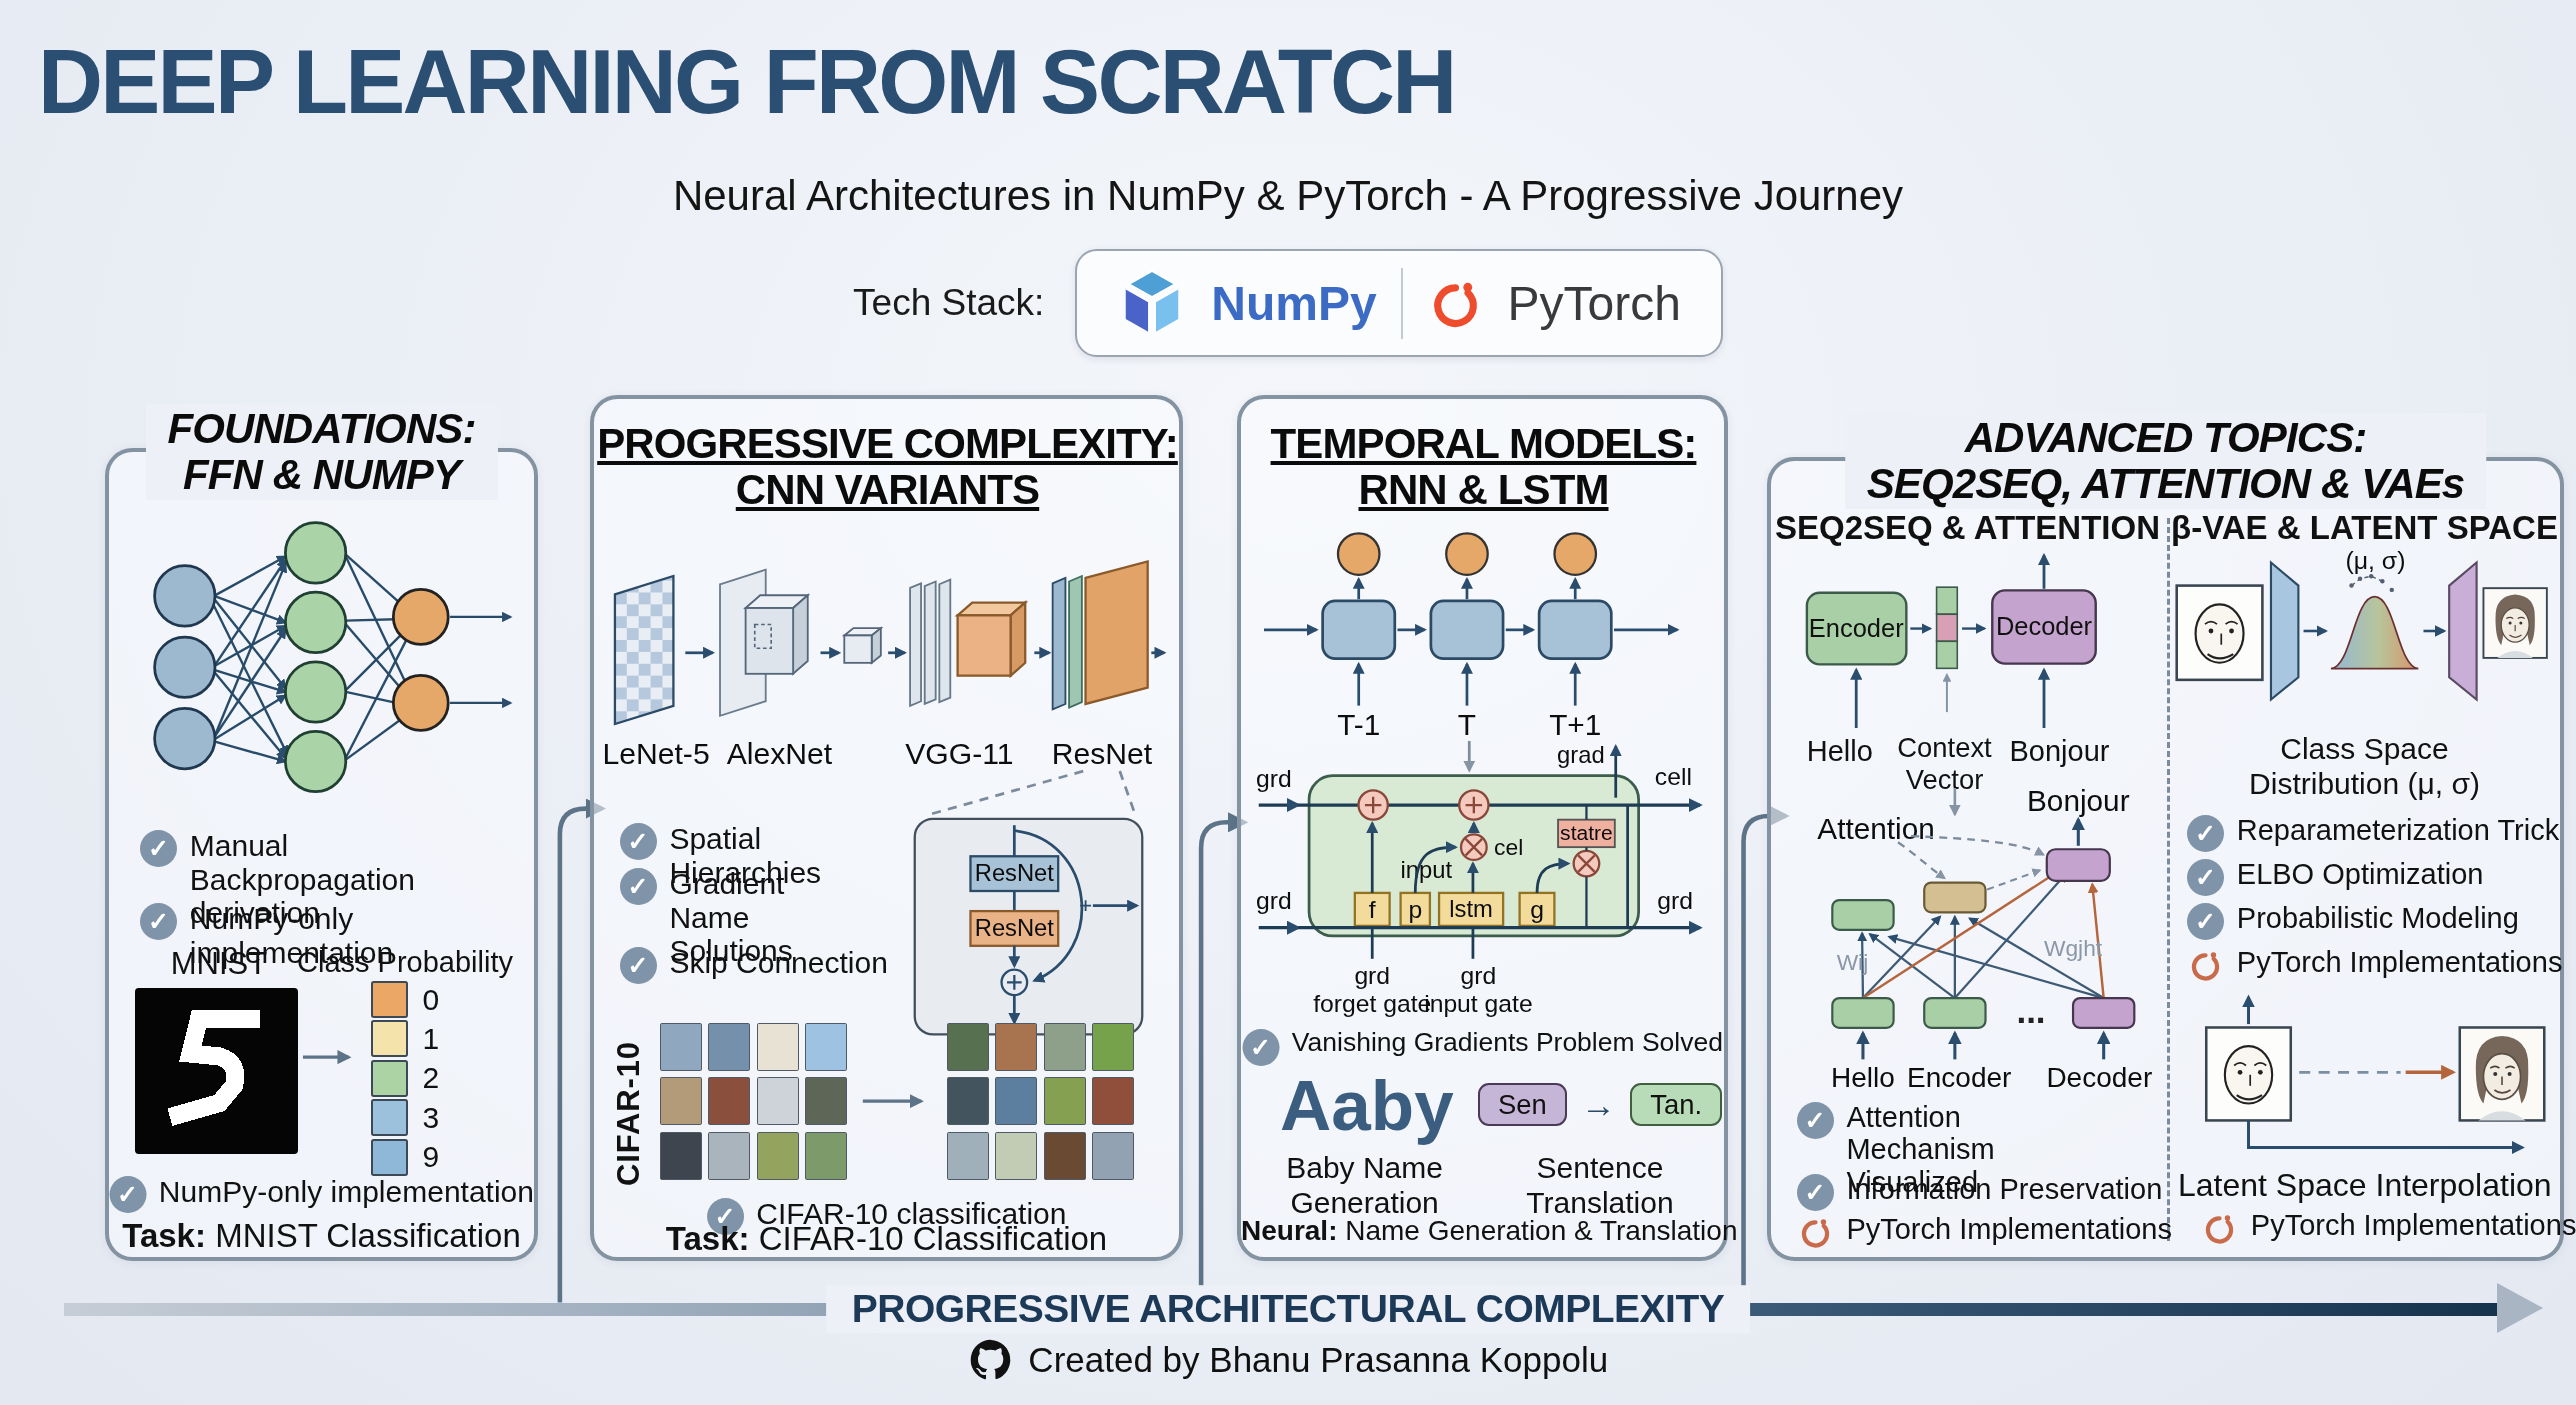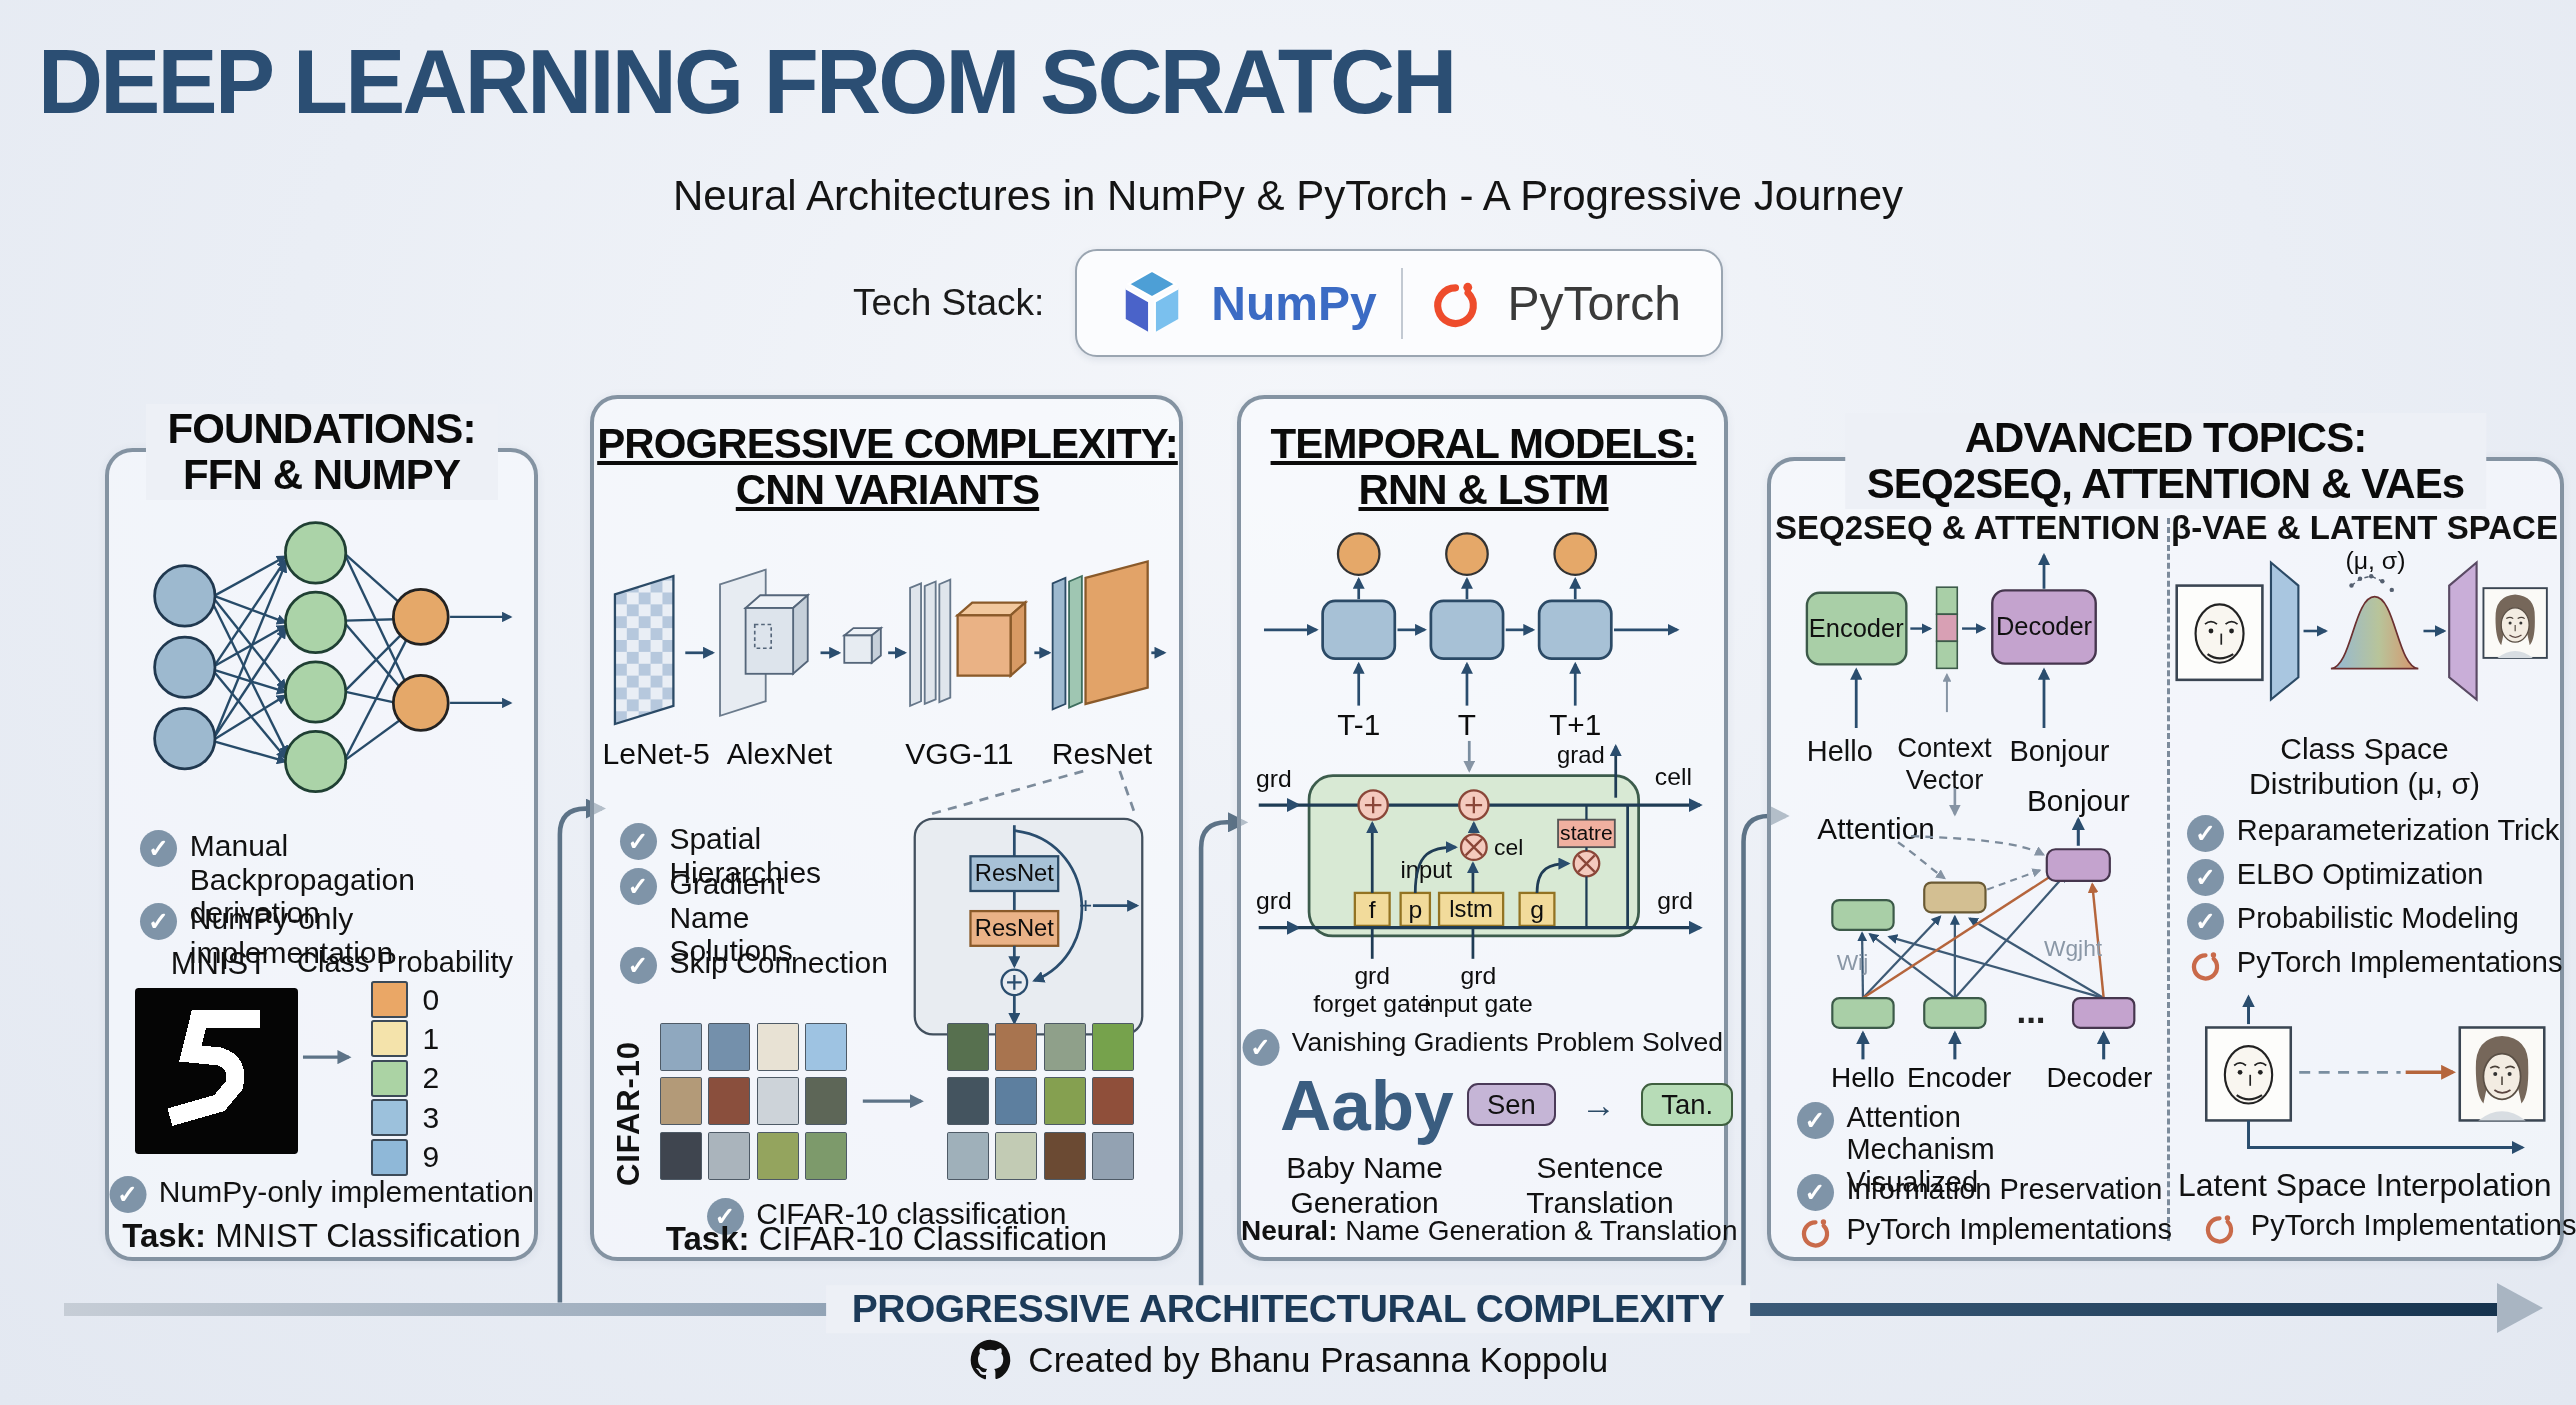--- a/index.html
+++ b/index.html
@@ -12,21 +12,21 @@
   .techrow{width:100%;display:flex;justify-content:center;align-items:center;gap:31px;}
   .techlabel{font-size:37px;color:#1a1a1a;}
   .pill{display:flex;align-items:center;gap:24px;border:2.7px solid #9aa5b1;border-radius:22px;
     background:#fbfcfe;padding:16.5px 40px;box-shadow:0 2.7px 7.3px rgba(50,70,100,.10);}
   .numpyword{font-size:48px;font-weight:700;color:#3b6bc4;}
   .torchword{font-size:48px;color:#3a3a3a;}
   .pilldiv{width:1.8px;height:71px;background:#c2c9d2;}
   .panel{position:absolute;border:4.6px solid #8493a2;border-radius:27.4px;background:rgba(250,252,255,.55);
     box-shadow:0 1.8px 9.1px rgba(40,60,90,.07);}
   .ptitle{font-weight:700;font-size:42px;line-height:1.1;text-align:center;color:#0b0b0b;letter-spacing:-0.9px;}
-  .overlap{position:absolute;left:50%;top:0;transform:translate(-50%,-50%);background:#edf0f6;padding:1.8px 22px;white-space:nowrap;}
+  .overlap{position:absolute;left:50%;top:0;transform:translate(-50%,-50%);background:#edf0f6;padding:1.8px 22px;white-space:nowrap;font-style:italic;}
   .inside{position:absolute;left:1px;width:100%;text-align:center;text-decoration:underline;}
   .bullet{position:absolute;display:flex;gap:12.8px;align-items:flex-start;font-size:30px;line-height:1.12;text-align:left;}
   .bullet.center{left:50%;transform:translateX(-50%);white-space:nowrap;}
   .check{flex:0 0 auto;width:37px;height:37px;border-radius:50%;background:#7f94a8;color:#fff;
     font-size:25px;font-weight:700;display:flex;align-items:center;justify-content:center;margin-top:0.9px;}
   .pyticon{flex:0 0 auto;width:37px;height:37px;margin-top:0.9px;}
   .task{position:absolute;left:0;width:100%;text-align:center;font-size:33px;white-space:nowrap;}
   .task b{font-weight:700;}
   .subhead{position:absolute;font-weight:700;font-size:33px;text-align:center;white-space:nowrap;}
   .caption{position:absolute;font-size:30px;text-align:center;line-height:1.16;}
@@ -420,21 +420,21 @@
     </svg>
     <div class="bullet center" style="top:629px;font-size:26.5px">
       <span class="check">✓</span>
       <span>Vanishing Gradients Problem Solved</span>
     </div>
     <div class="aaby" style="left:27.4px;top:666px;width:197px">Aaby</div>
     <div class="caption" style="left:9.1px;top:752px;width:229px">
       <div>Baby Name</div>
         <div>Generation</div>
     </div>
-    <div class="abs" style="left:249px;top:684px;width:220px;display:flex;align-items:center;justify-content:center;gap:25px">
+    <div class="abs" style="left:249px;top:684px;width:220px;display:flex;align-items:center;justify-content:center;gap:14px">
       <span class="transpill" style="background:#c5b5d6;border-color:#4a3a58">Sen</span>
       <span class="transarrow">→</span>
       <span class="transpill" style="background:#b7dcb7;border-color:#3f5f3f">Tan.</span>
     </div>
     <div class="caption" able="false" style="left:249px;top:752px;width:220px">
       <div>Sentence</div>
         <div>Translation</div>
     </div>
     <div class="task" style="top:816px;font-size:28px"><b>Neural:</b>&nbsp;<span>Name Generation &amp; Translation</span></div>
   </section>

